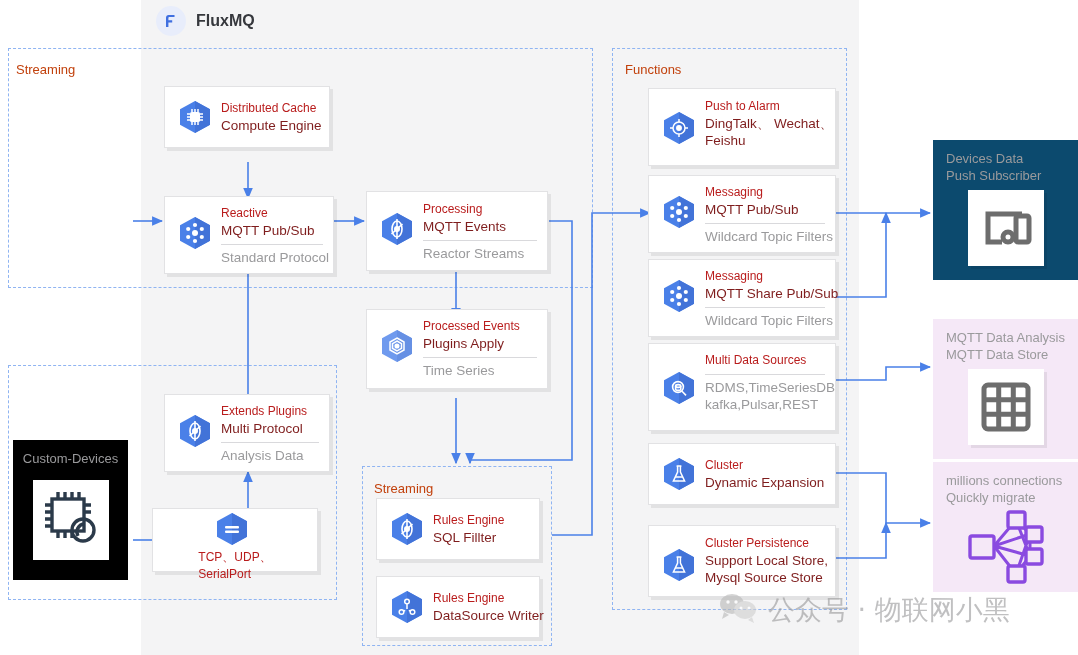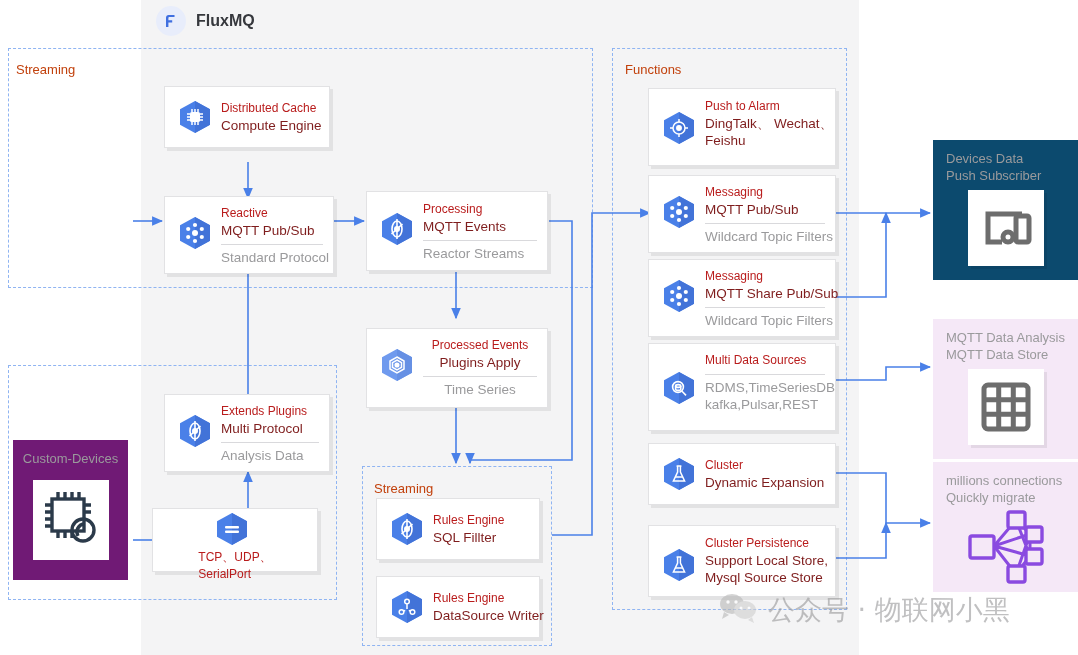--- a/index.html
+++ b/index.html
@@ -147,21 +147,21 @@
 
       <path d="M836,380 H886 V367 H930"></path>
 
       <path d="M836,473 H886 V523 H930"></path>
 
       <path d="M836,558 H886 V523" marker-end=""></path>
     </g>
   </svg>
 
 
-  <div class="sidebox" style="left:13px;top:440px;width:115px;height:140px;background:#701a75;">
+  <div class="sidebox" style="left:13px;top:440px;width:115px;height:140px;background:#000000;">
     <div class="lbl" style="text-align:center;padding-left:0;">
       <span>Custom-Devices</span>
     </div>
     <div class="art" style="top:40px;">
       <div style="background:#fff;padding:4px;">
       <svg width="68" height="68" viewBox="0 0 68 68">
         <g fill="none" stroke="#2b3a4a" stroke-width="3.4">
           <rect x="15" y="15" width="32" height="32"></rect>
           <path d="M21 15 V8 M28 15 V8 M35 15 V8 M42 15 V8"></path>
           <path d="M21 47 V54 M28 47 V54 M35 47 V54"></path>
@@ -233,21 +233,21 @@
       </svg>
     </div>
     <div class="card-body">
       <div class="ttl">Processing</div>
       <div class="sub">MQTT Events</div>
       <div class="rule"></div>
       <div class="sub2">Reactor Streams</div>
     </div>
   </div>
 
-  <div class="card" style="left:366px;top:328px;width:182px;height:80px;align-items:flex-start;padding-top:8px;text-align:center;">
+  <div class="card" style="left:366px;top:309px;width:182px;height:80px;align-items:flex-start;padding-top:8px;">
     <div class="card-ico" style="margin-top:8px;">
       <svg width="38" height="38" viewBox="0 0 38 38">
         <polygon points="19,3 34,11.2 34,26.8 19,35 4,26.8 4,11.2" fill="#6f9aee"></polygon>
         <polygon points="19,3 34,11.2 34,26.8 19,35" fill="#6690e4"></polygon>
         <g fill="none" stroke="#fff" stroke-width="1.5">
           <path d="M19 11 L26 15 V23 L19 27 L12 23 V15 Z"></path>
           <path d="M19 14 L23.5 16.6 V21.4 L19 24 L14.5 21.4 V16.6 Z"></path>
           <circle cx="19" cy="19" r="1.8" fill="#fff"></circle>
         </g>
       </svg>

